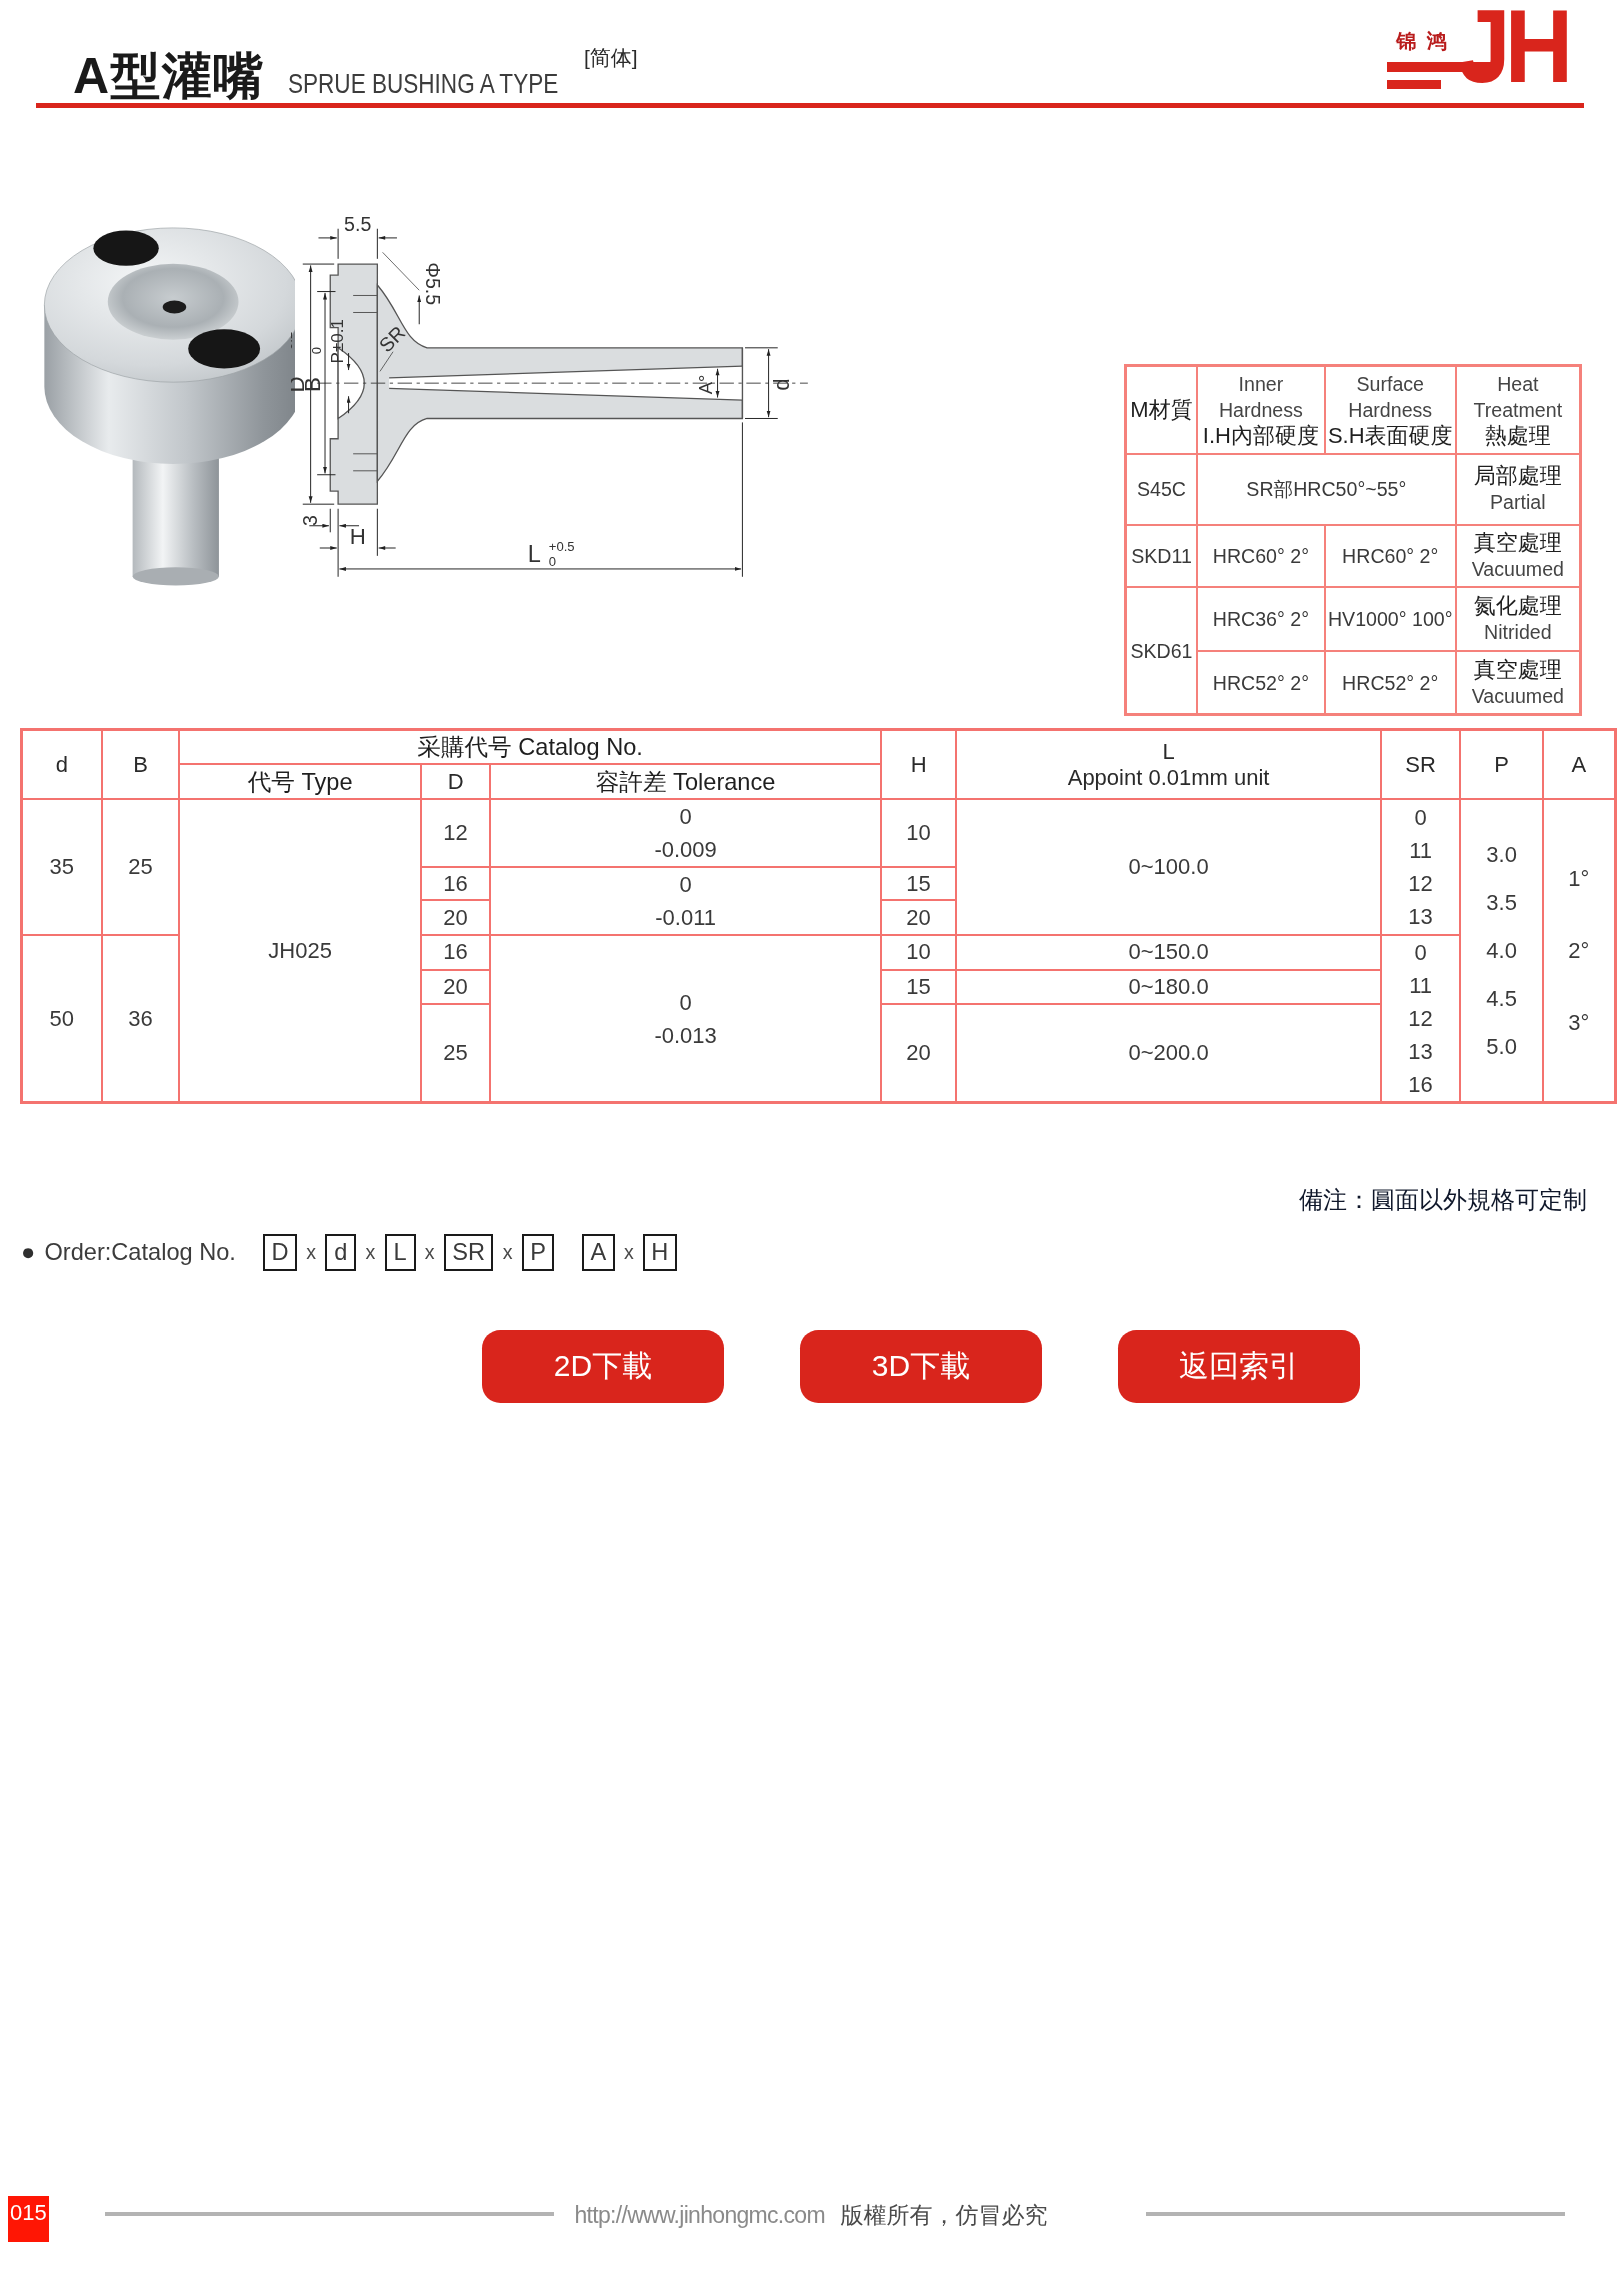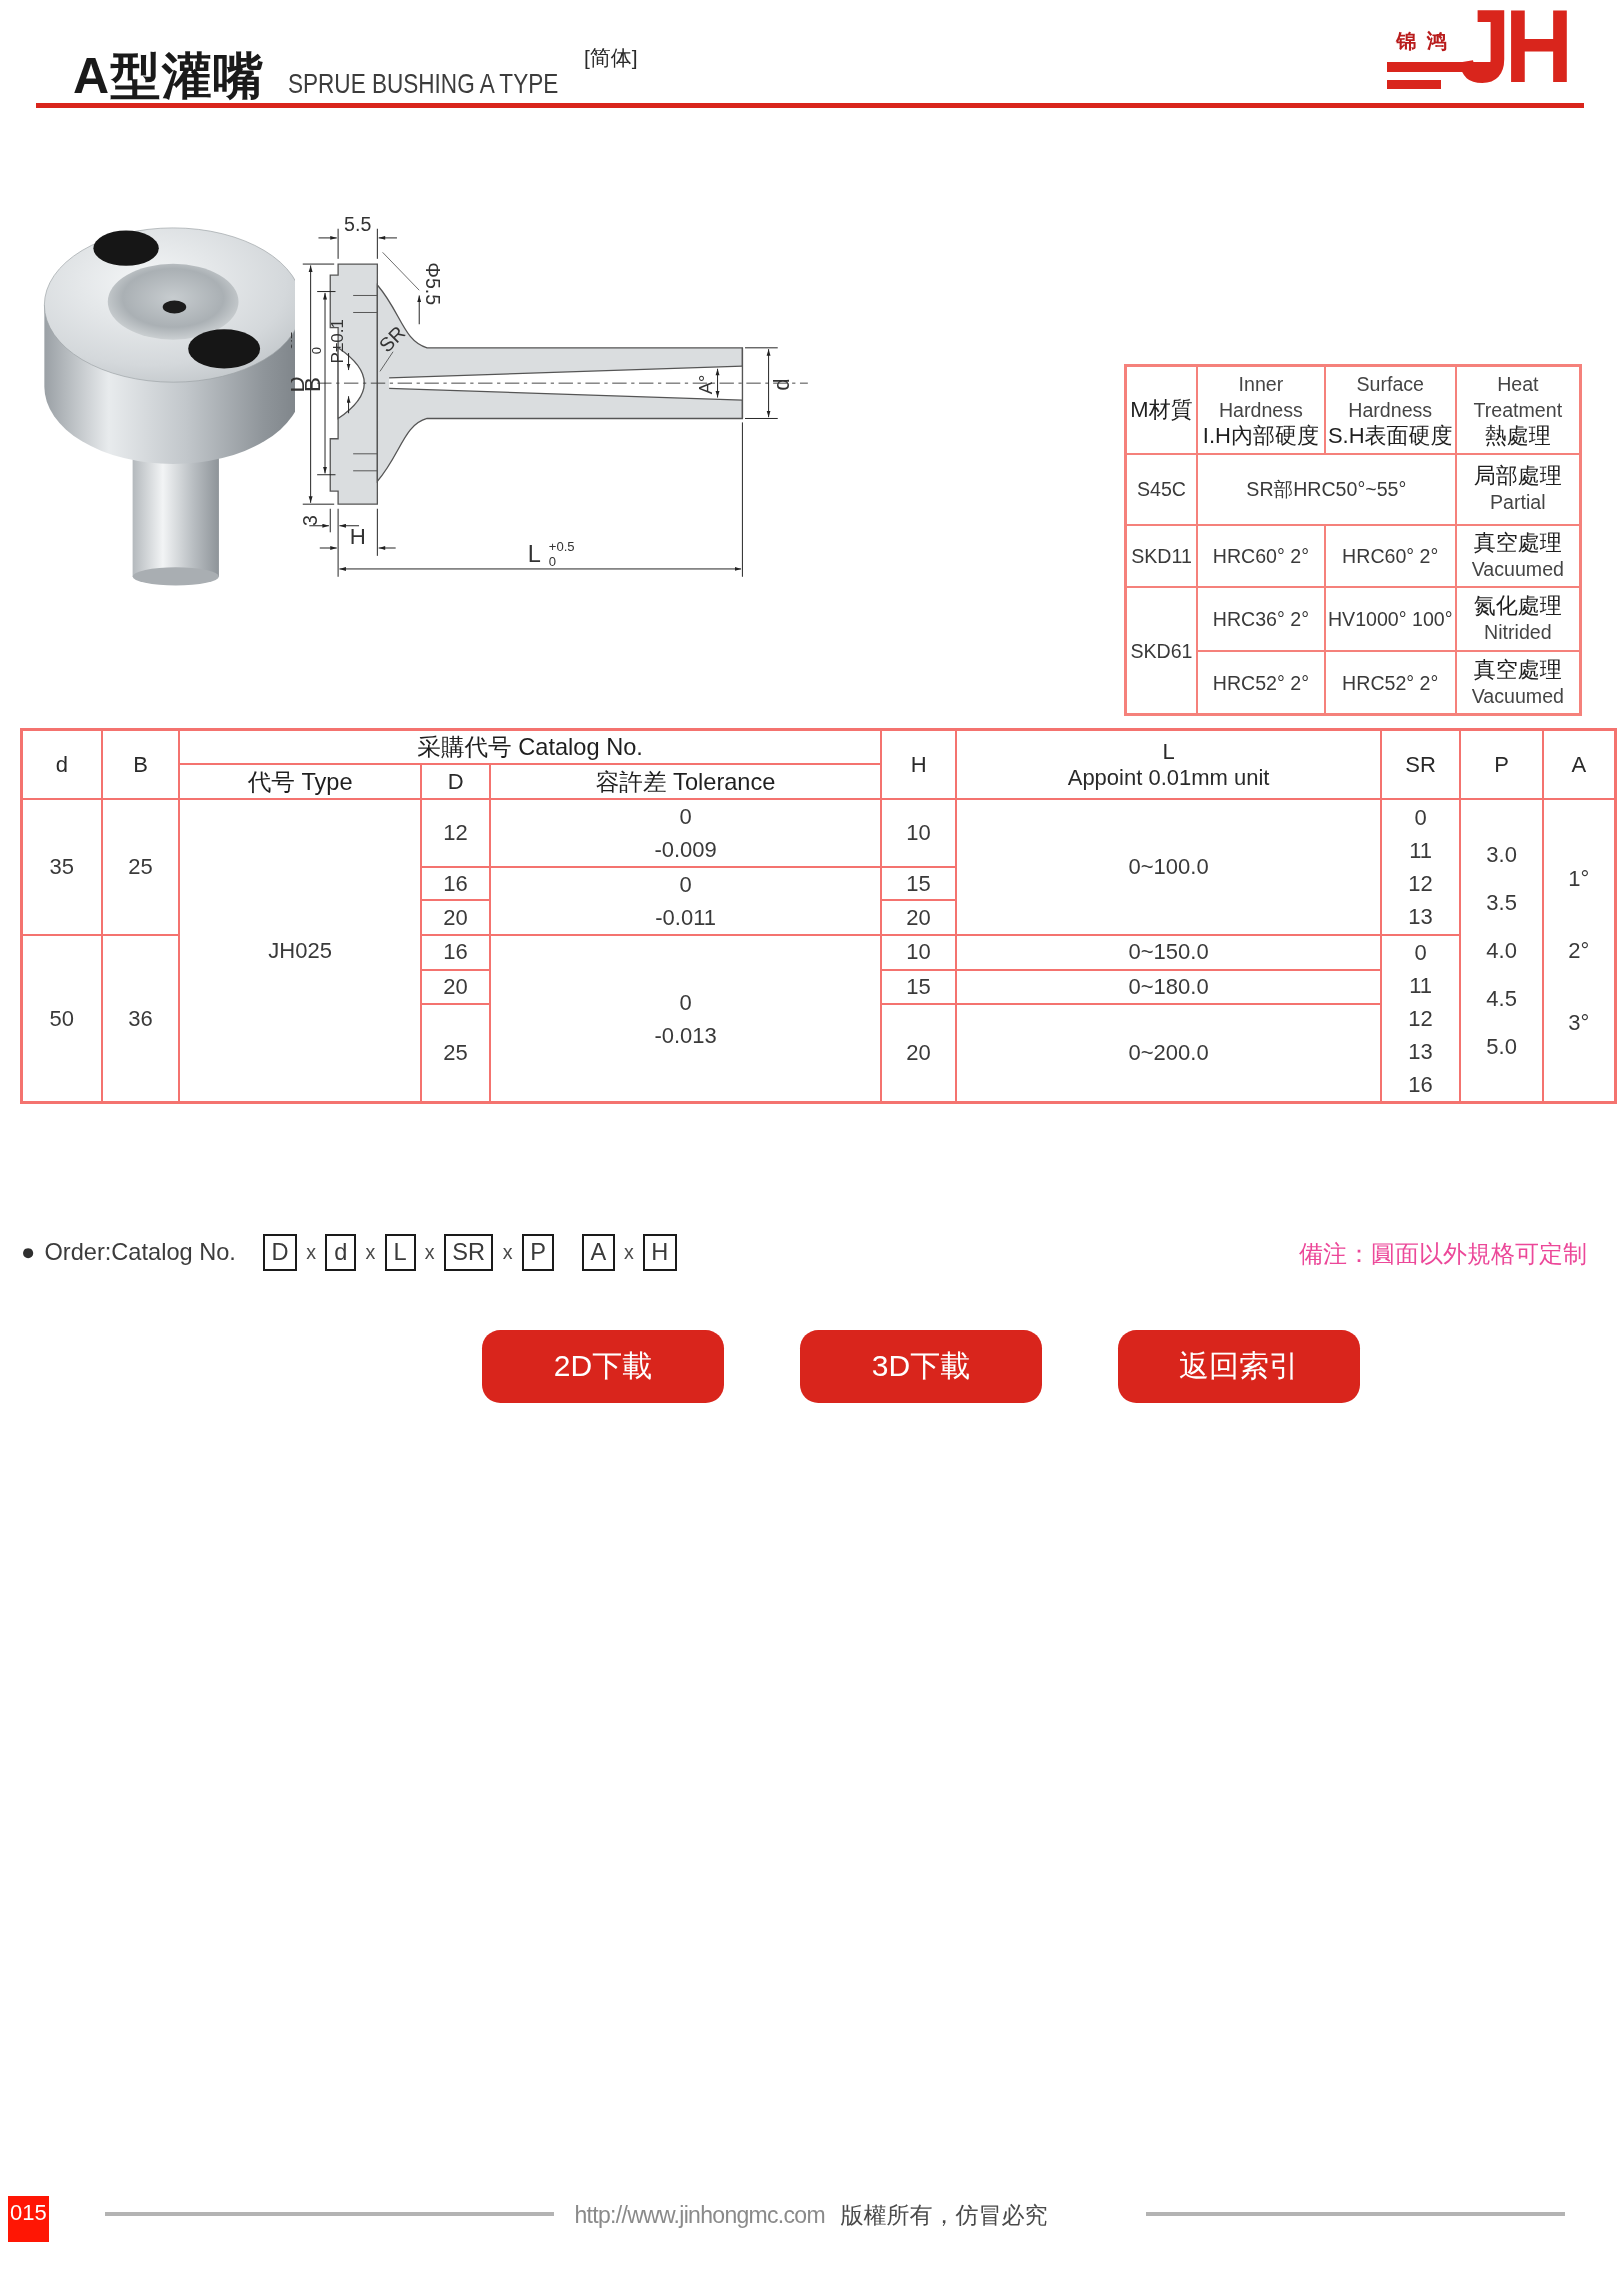--- a/index.html
+++ b/index.html
@@ -39,21 +39,21 @@
   .pv  { line-height:48px; }
   .av  { line-height:72px; }
   .tol { line-height:33px; }
 
   
   .order { position:absolute; left:21px; top:1234px; display:flex; align-items:center; gap:9.2px; font-size:23.6px; color:#2f2f2f; }
   .order .lbl { color:#3c3c3c; margin-right:18px; }
   .obox { border:2.6px solid #1a1a1a; min-width:31px; height:37px; display:flex; align-items:center; justify-content:center; padding:0 6.5px; font-size:23.6px; color:#3a3a3a; }
   .osep { font-size:19.6px; color:#4a4a4a; }
   .ogap { width:9.2px; }
-  .note { position:absolute; left:1299px; top:1238px; font-size:24px; color:#ec4899; }
+  .note { position:absolute; left:1299px; top:1184px; font-size:24px; color:#0f172a; }
 
   
   .btn { position:absolute; top:1330px; width:242px; height:73px; background:#d9251c; border:none; border-radius:18.3px; color:#fff; font-size:30px; font-family:inherit; cursor:pointer; }
   .btn1 { left:482px; } .btn2 { left:800px; } .btn3 { left:1118px; }
 
   
   .page-badge { position:absolute; left:7.9px; top:2196px; width:41px; height:46px; background:#ff1604; color:#fff; font-size:22px; display:flex; justify-content:center; padding-top:3.9px; }
   .fline { position:absolute; top:2212px; height:3.9px; background:#b3b3b3; }
   .fline-l { left:105px; width:449px; }
   .fline-r { left:1146px; width:419px; }

